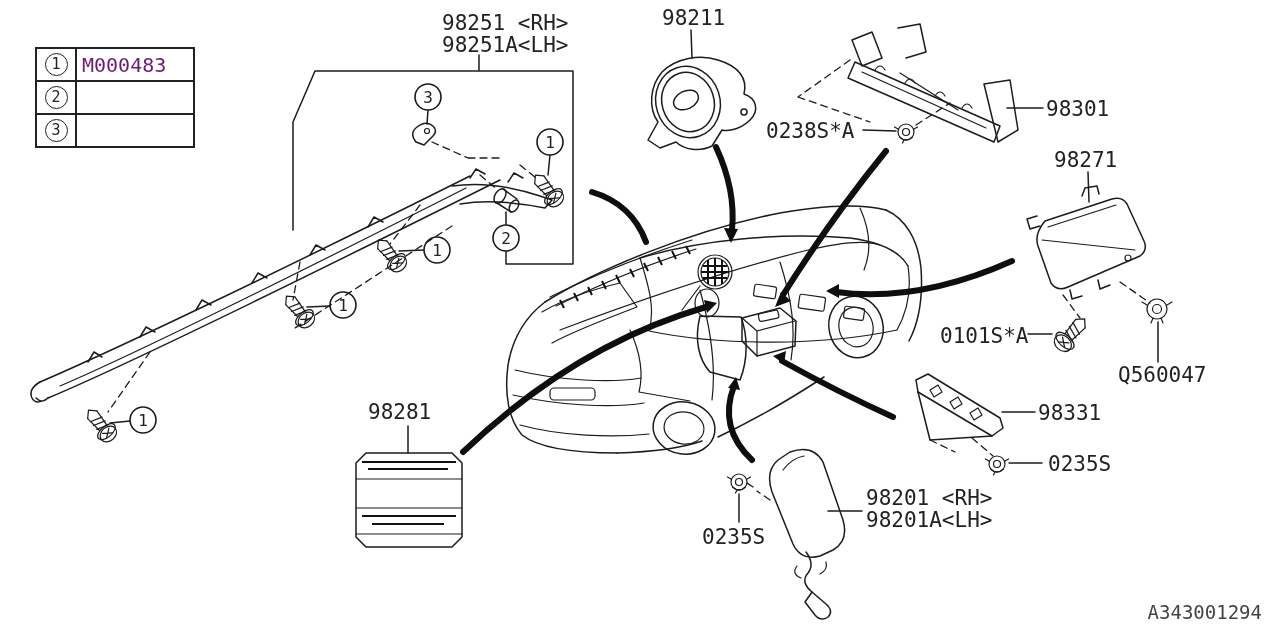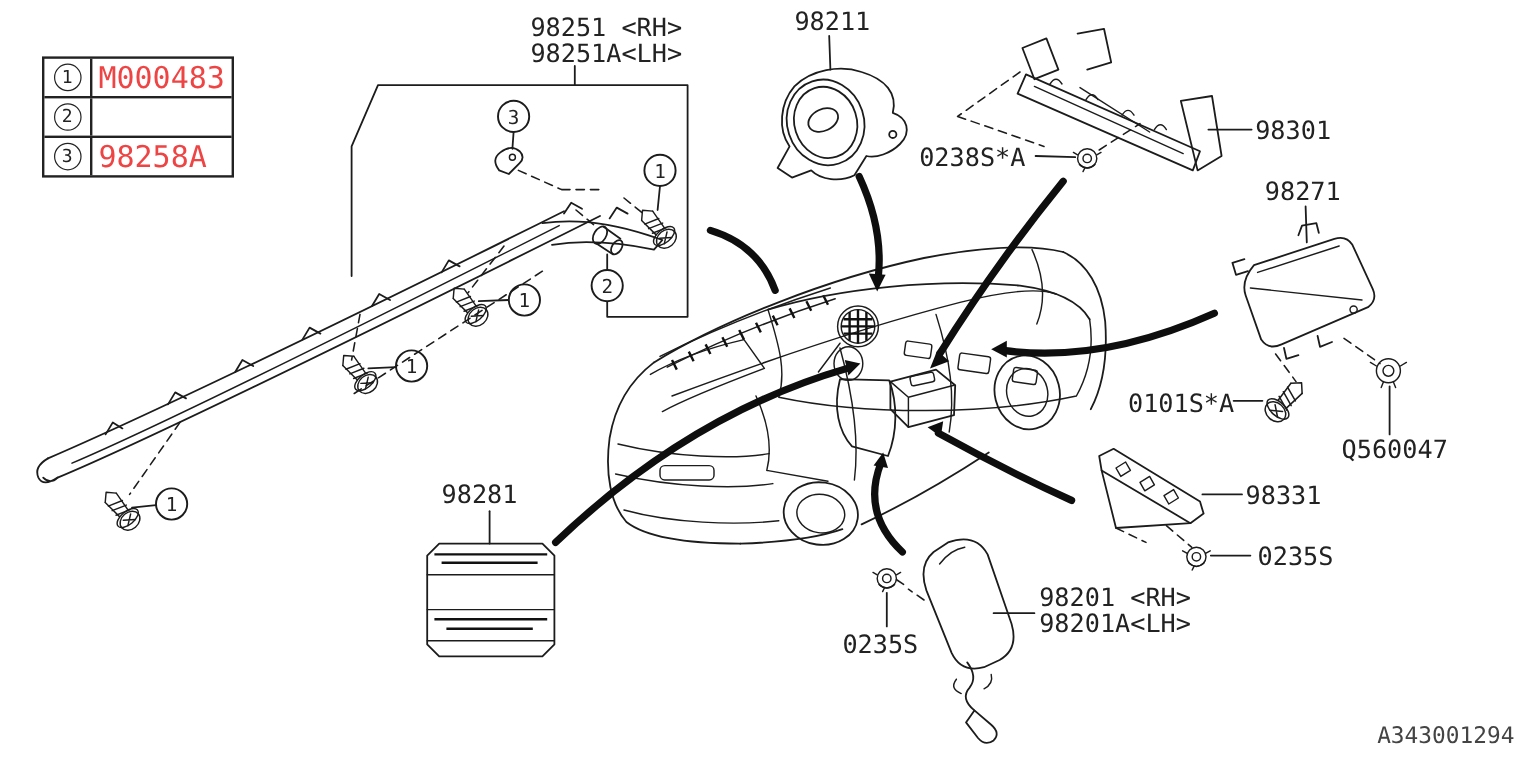--- a/index.html
+++ b/index.html
@@ -9,21 +9,21 @@
 
   
   .legend{position:absolute;left:35px;top:47px;border:2px solid #222;background:#fff;}
   .legend-row{display:flex;height:31px;}
   .legend-row + .legend-row{border-top:2px solid #222;}
   .cell-num{width:38px;border-right:2px solid #222;display:flex;align-items:center;justify-content:center;}
   .circ{width:21px;height:21px;border:1.6px solid #222;border-radius:50%;
         display:flex;align-items:center;justify-content:center;
         font-size:15px;color:#222;line-height:1;}
   .cell-code{width:106px;display:flex;align-items:center;padding:0 5px;
-             font-size:25px;color:#ef4444;letter-spacing:0px;white-space:nowrap;}
+             font-size:20px;color:#701a75;letter-spacing:0px;white-space:nowrap;}
 
   
   .ln   {fill:none;stroke:#1c1c1c;stroke-width:1.5;stroke-linecap:round;stroke-linejoin:round;}
   .lnt  {fill:none;stroke:#1c1c1c;stroke-width:1.2;stroke-linecap:round;stroke-linejoin:round;}
   .dash {fill:none;stroke:#1c1c1c;stroke-width:1.3;stroke-dasharray:7 5;stroke-linecap:round;}
   .thick{fill:none;stroke:#0e0e0e;stroke-width:6;stroke-linecap:round;}
   .arrow{fill:#0e0e0e;stroke:none;}
   .lbl  {fill:#222;font-family:"DejaVu Sans Mono","Liberation Mono",monospace;font-size:21px;}
   .lbl-sm{fill:#444;font-family:"DejaVu Sans Mono","Liberation Mono",monospace;font-size:19px;}
   .co   {fill:#222;font-family:"DejaVu Sans Mono","Liberation Mono",monospace;font-size:16px;text-anchor:middle;}
@@ -44,21 +44,20 @@
     </div>
     <div class="legend-row">
       <div class="cell-num">
           <span class="circ">2</span>
         </div>
     </div>
     <div class="legend-row">
       <div class="cell-num">
           <span class="circ">3</span>
         </div>
-      <div class="cell-code">98258A</div>
     </div>
   </div>
 
   <svg id="diagram-svg" width="1280" height="640" viewBox="0 0 1280 640">
 
     <defs>
 
       <g id="icon-screw">
         <ellipse cx="0" cy="13" rx="9" ry="7"></ellipse>
         <ellipse cx="0" cy="10" rx="10.5" ry="5.5"></ellipse>

